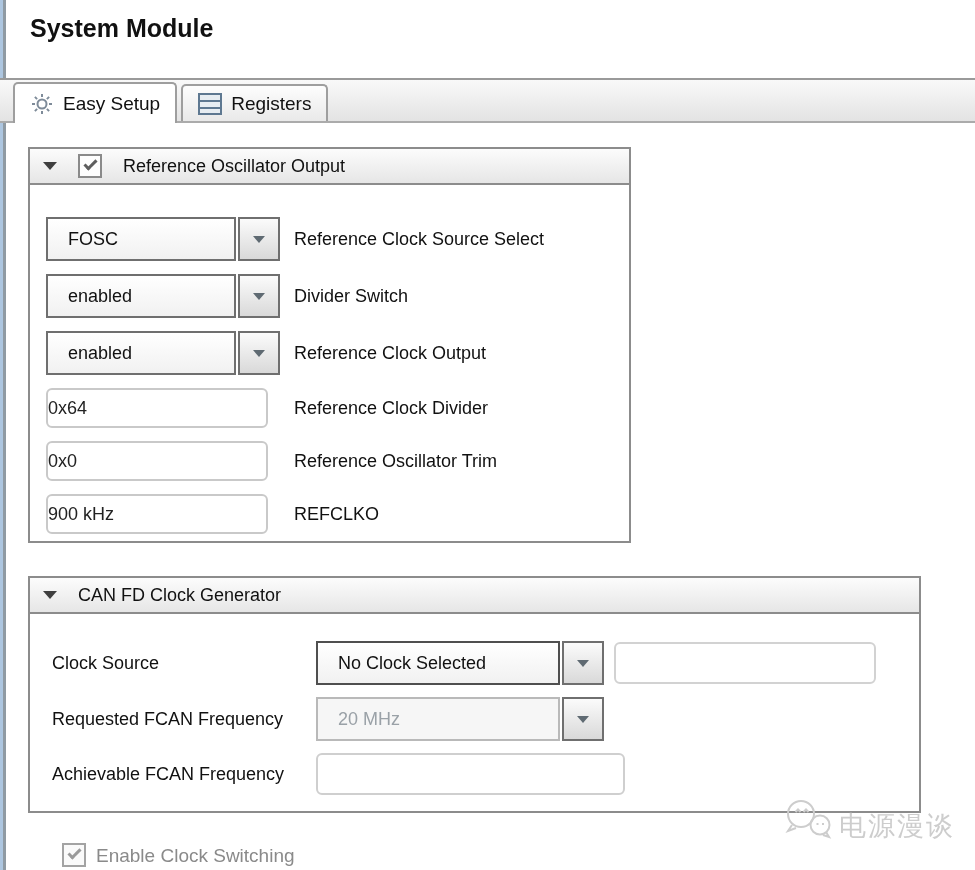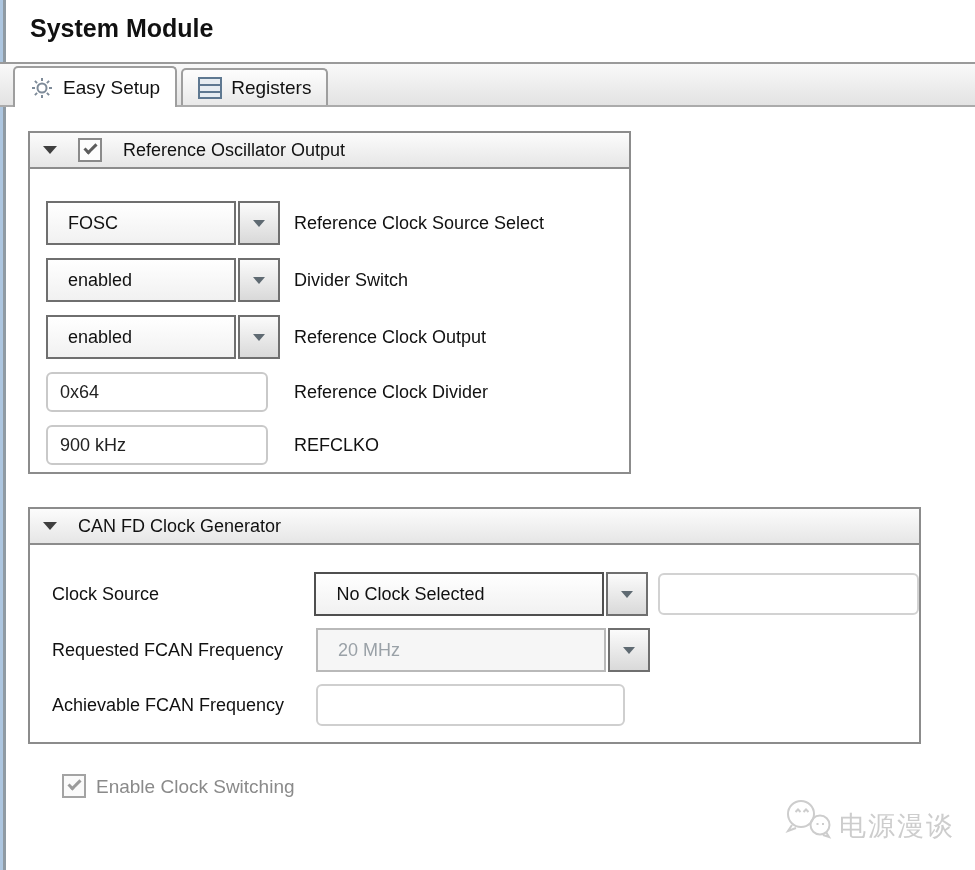--- a/index.html
+++ b/index.html
@@ -17,21 +17,21 @@
     margin: 12px 0 0 30px;
     font-size: 25px;
     line-height: 32px;
     font-weight: bold;
     color: #111;
   }
 
   
   .tabstrip {
     position: relative;
-    margin-top: 18px;
+    margin-top: 34px;
     height: 45px;
     background: linear-gradient(#f9f9f9, #e3e3e3);
     border-top: 2px solid #9a9a9a;
     border-bottom: 2px solid #ababab;
     display: flex;
     align-items: flex-end;
     padding-left: 13px;
   }
   .tab {
     display: flex;
@@ -123,31 +123,30 @@
   .combo-arrow {
     width: 0; height: 0;
     border-left: 6px solid transparent;
     border-right: 6px solid transparent;
     border-top: 7px solid #5f6a72;
   }
   .text-input {
     width: 222px; height: 40px;
     border: 2px solid #c9c9c9;
     border-radius: 6px;
-    padding-left: 12px;
     font-size: 18px; color: #222;
     background: #ffffff;
     outline: none;
     font-family: "Liberation Sans", sans-serif;
   }
 
   
   .p2row { display: flex; align-items: center; margin-bottom: 12px; }
   .p2-label { width: 264px; font-size: 18px; color: #111; }
-  .combo2 .combo-value { width: 290px; }
+  .combo2 .combo-value { width: 244px; }
   .combo2.focused .combo-value { border-color: #4f4f4f; }
   .combo2.disabled .combo-value {
     border-color: #b9b9b9;
     background: #f6f6f6;
     color: #9aa1a7;
   }
   .aux-input { width: 262px; height: 42px; margin-left: 10px; border-color: #d2d2d2; }
   .wide-input { width: 309px; height: 42px; border-color: #cfcfcf; }
 
   
@@ -251,20 +250,26 @@
         <span class="row-label">Reference Clock Output</span>
       </div>
 
       <div class="p1row">
         <span class="ctrl">
           <input class="text-input" type="text" value="0x64" style="">
         </span>
         <span class="row-label">Reference Clock Divider</span>
       </div>
 
+      <div class="p1row">
+        <span class="ctrl">
+          <input class="text-input" type="text" value="0x0" style="">
+        </span>
+        <span class="row-label">Reference Oscillator Trim</span>
+      </div>
 
       <div class="p1row" style="margin-bottom:0;">
         <span class="ctrl">
           <input class="text-input" type="text" value="900 kHz" style="">
         </span>
         <span class="row-label">REFCLKO</span>
       </div>
 
     </div>
   </div>

